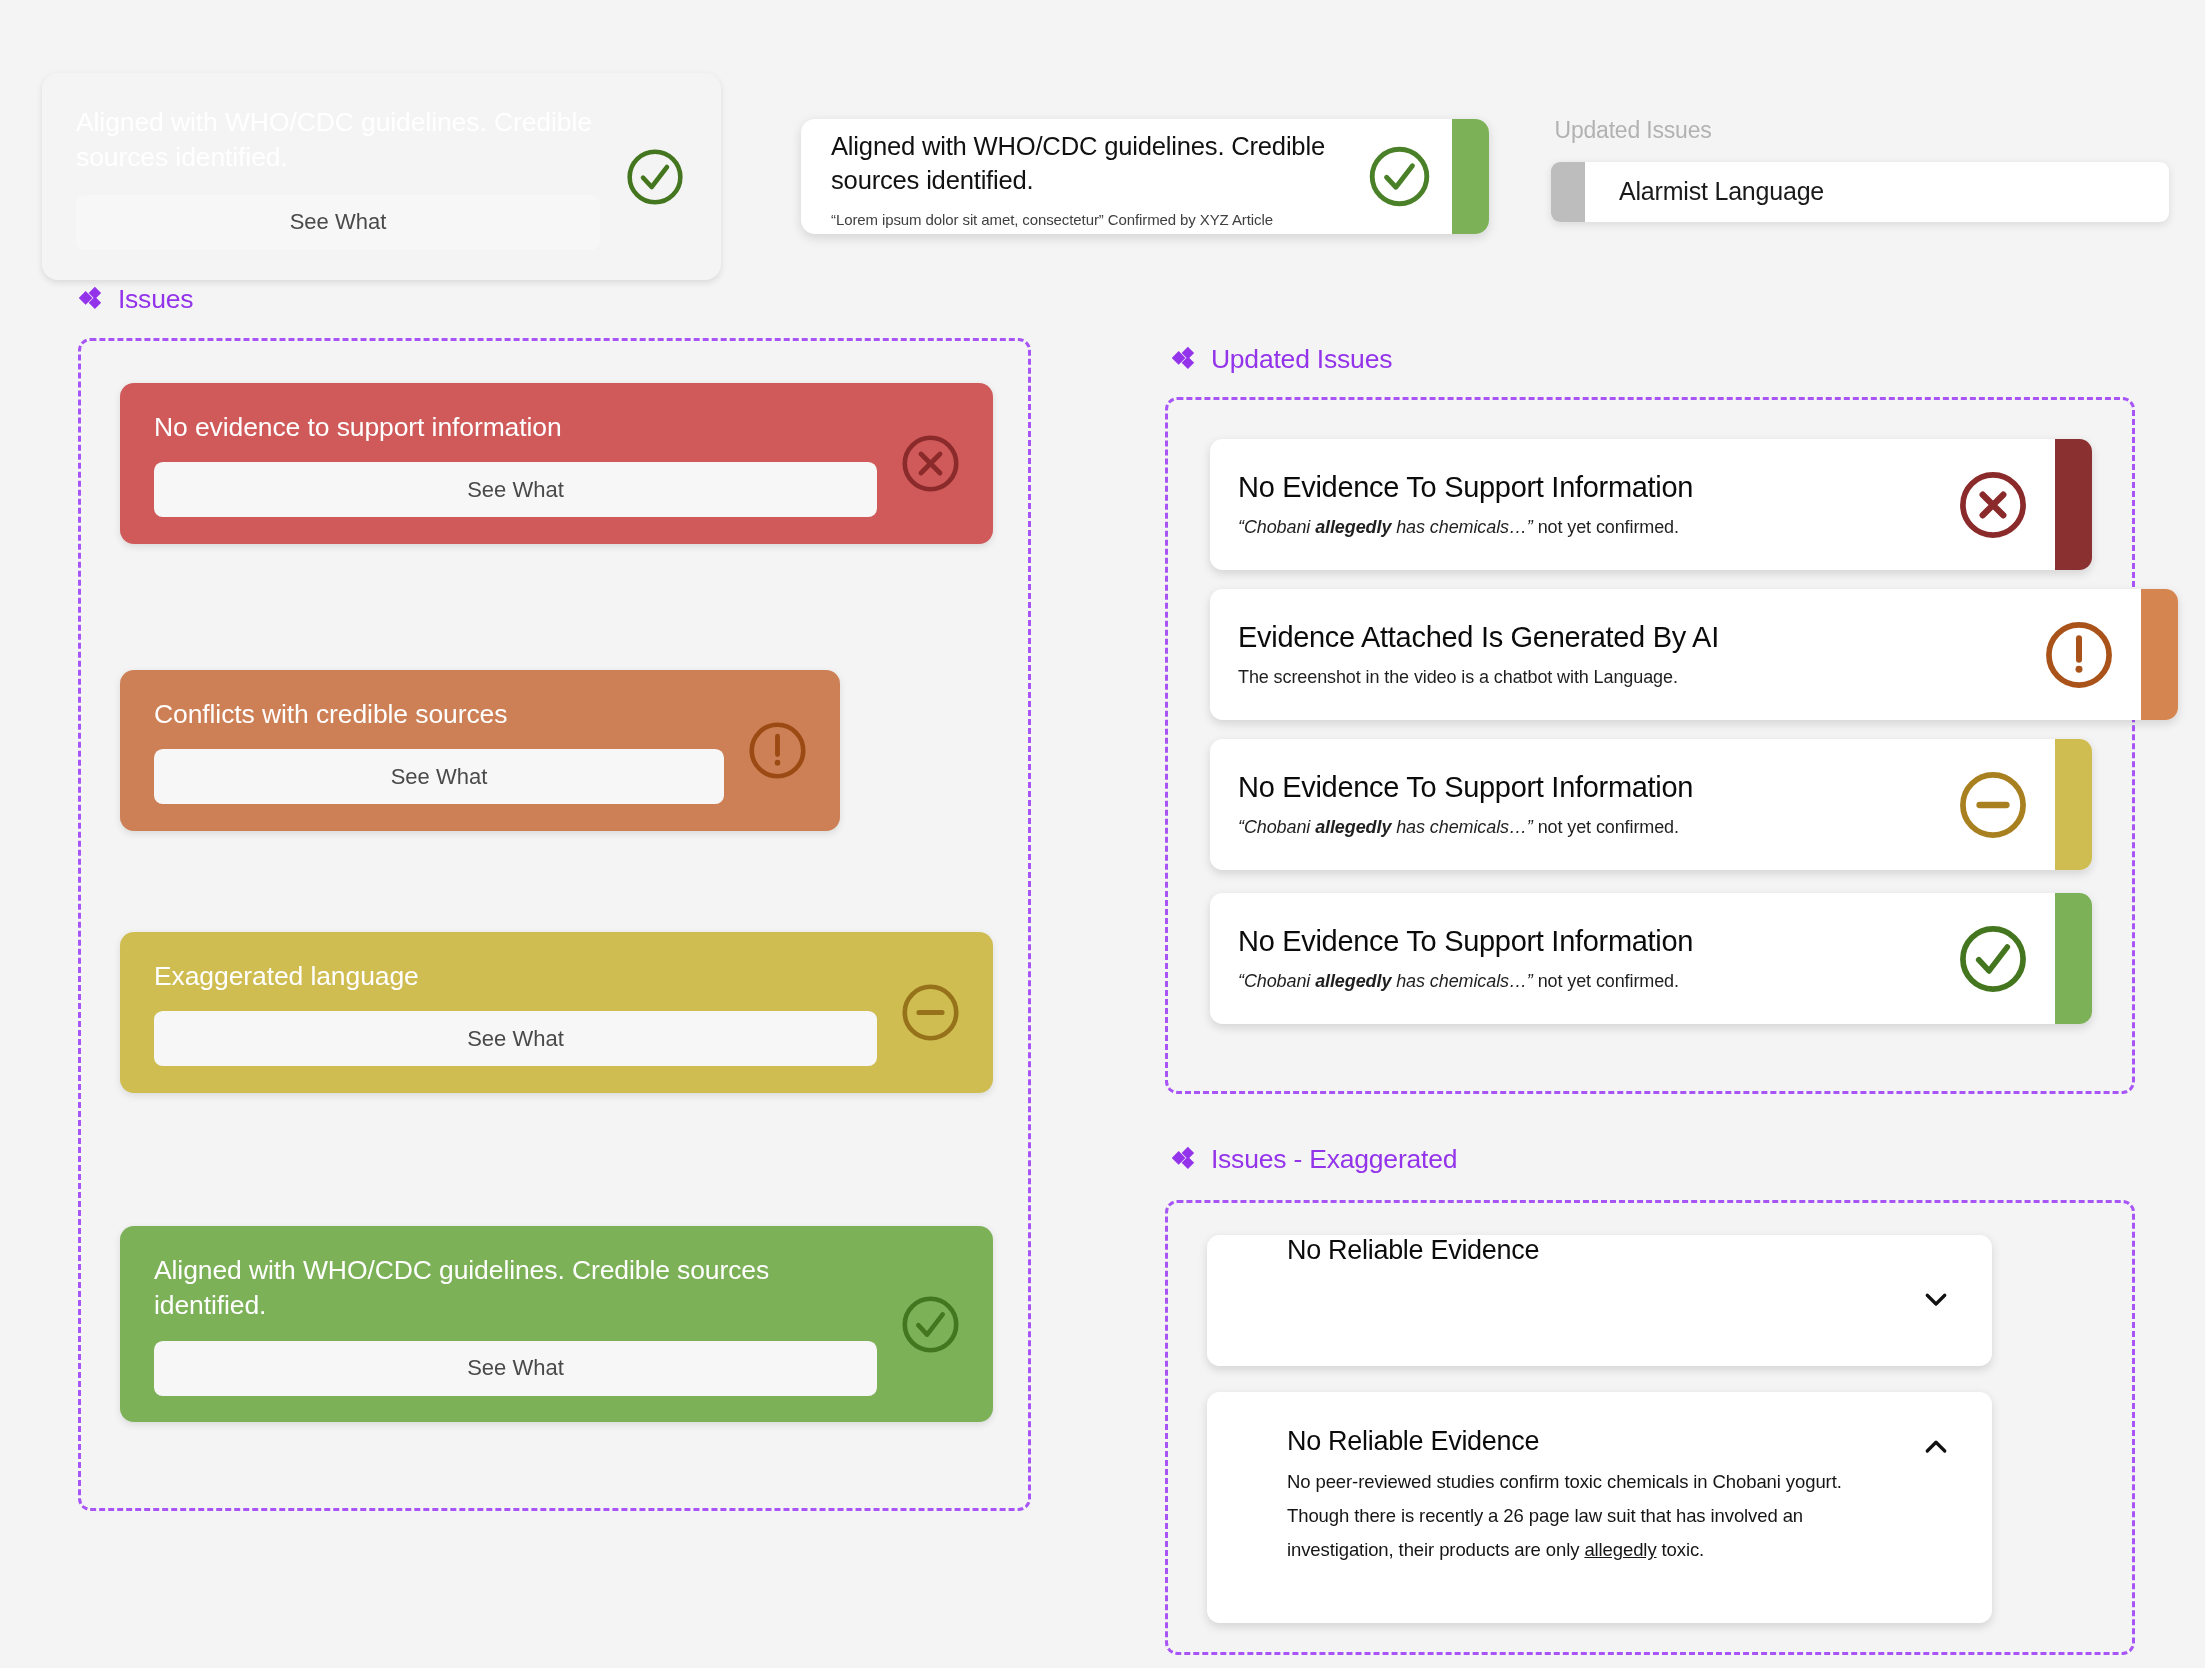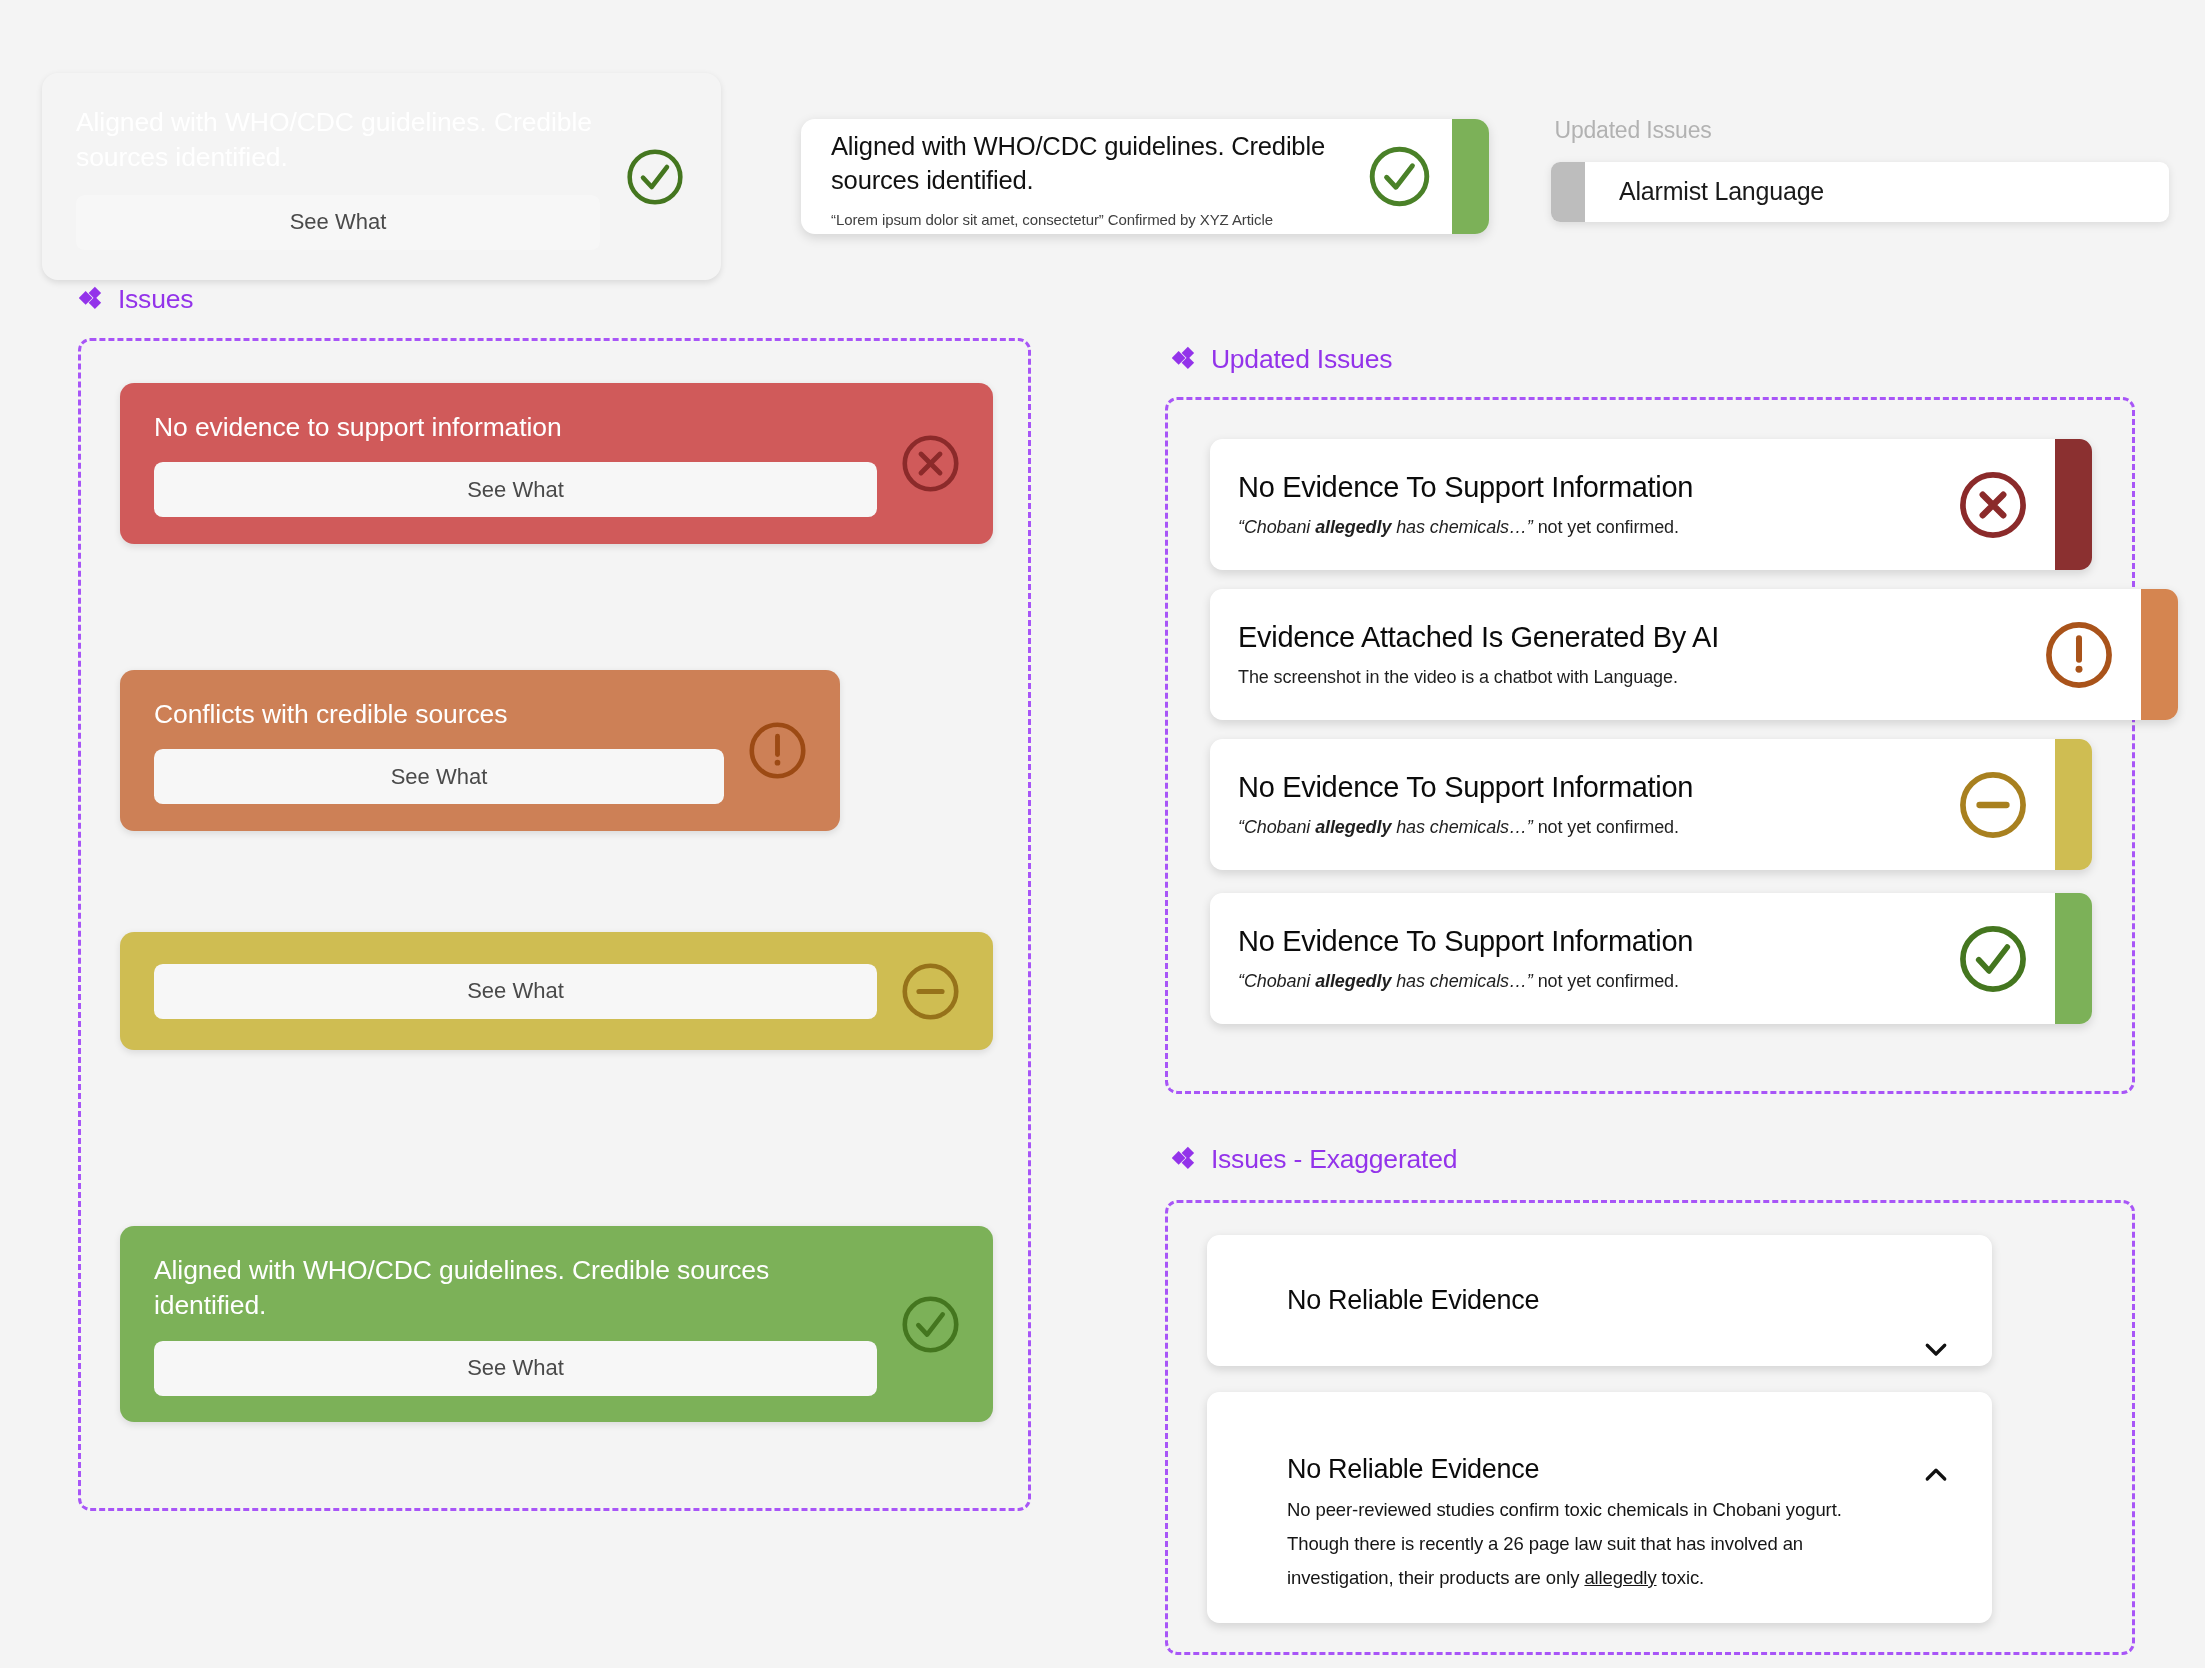--- a/index.html
+++ b/index.html
@@ -227,21 +227,21 @@
 
   #interactive-head { left: 1172px; top: 1144px; }
   #interactive-frame { left: 1165px; top: 1200px; width: 970px; height: 455px; }
 
   .acc-card {
     position: absolute;
     background: #ffffff;
     border-radius: 12.4px;
     box-shadow: 0 3.5px 9.7px rgba(0,0,0,0.13);
     display: flex;
-    align-items: center;
+    align-items: flex-start;
     overflow: hidden;
   }
   .acc-card .ac-bar { flex: 0 0 auto; width: 34px; }
   .acc-card .ac-body {
     flex: 1;
     padding: 0 35px 0 46px;
     display: flex;
     flex-direction: column;
     justify-content: center;
     position: relative;
@@ -351,20 +351,21 @@
     <svg viewBox="0 0 48 48" width="65" height="65">
       <circle cx="24" cy="24" r="19" fill="none" stroke="#9c4a14" stroke-width="3.4"></circle>
       <path d="M24 13.5 L24 27" fill="none" stroke="#9c4a14" stroke-width="3.6" stroke-linecap="round"></path>
       <circle cx="24" cy="33" r="2.1" fill="#9c4a14"></circle>
     </svg>
   </span>
 </div>
 
 <div class="issue-card" style="left:120px; top:932px; width:873px; background:#cfbd52;">
   <div class="ic-left">
+    <div class="ic-title">Exaggerated language</div>
     <button class="ic-btn">See What</button>
   </div>
   <span class="ic-icon">
     <svg viewBox="0 0 48 48" width="65" height="65">
       <circle cx="24" cy="24" r="19" fill="none" stroke="#96721a" stroke-width="3.4"></circle>
       <path d="M15.5 24 L32.5 24" fill="none" stroke="#96721a" stroke-width="3.8" stroke-linecap="round"></path>
     </svg>
   </span>
 </div>
 

